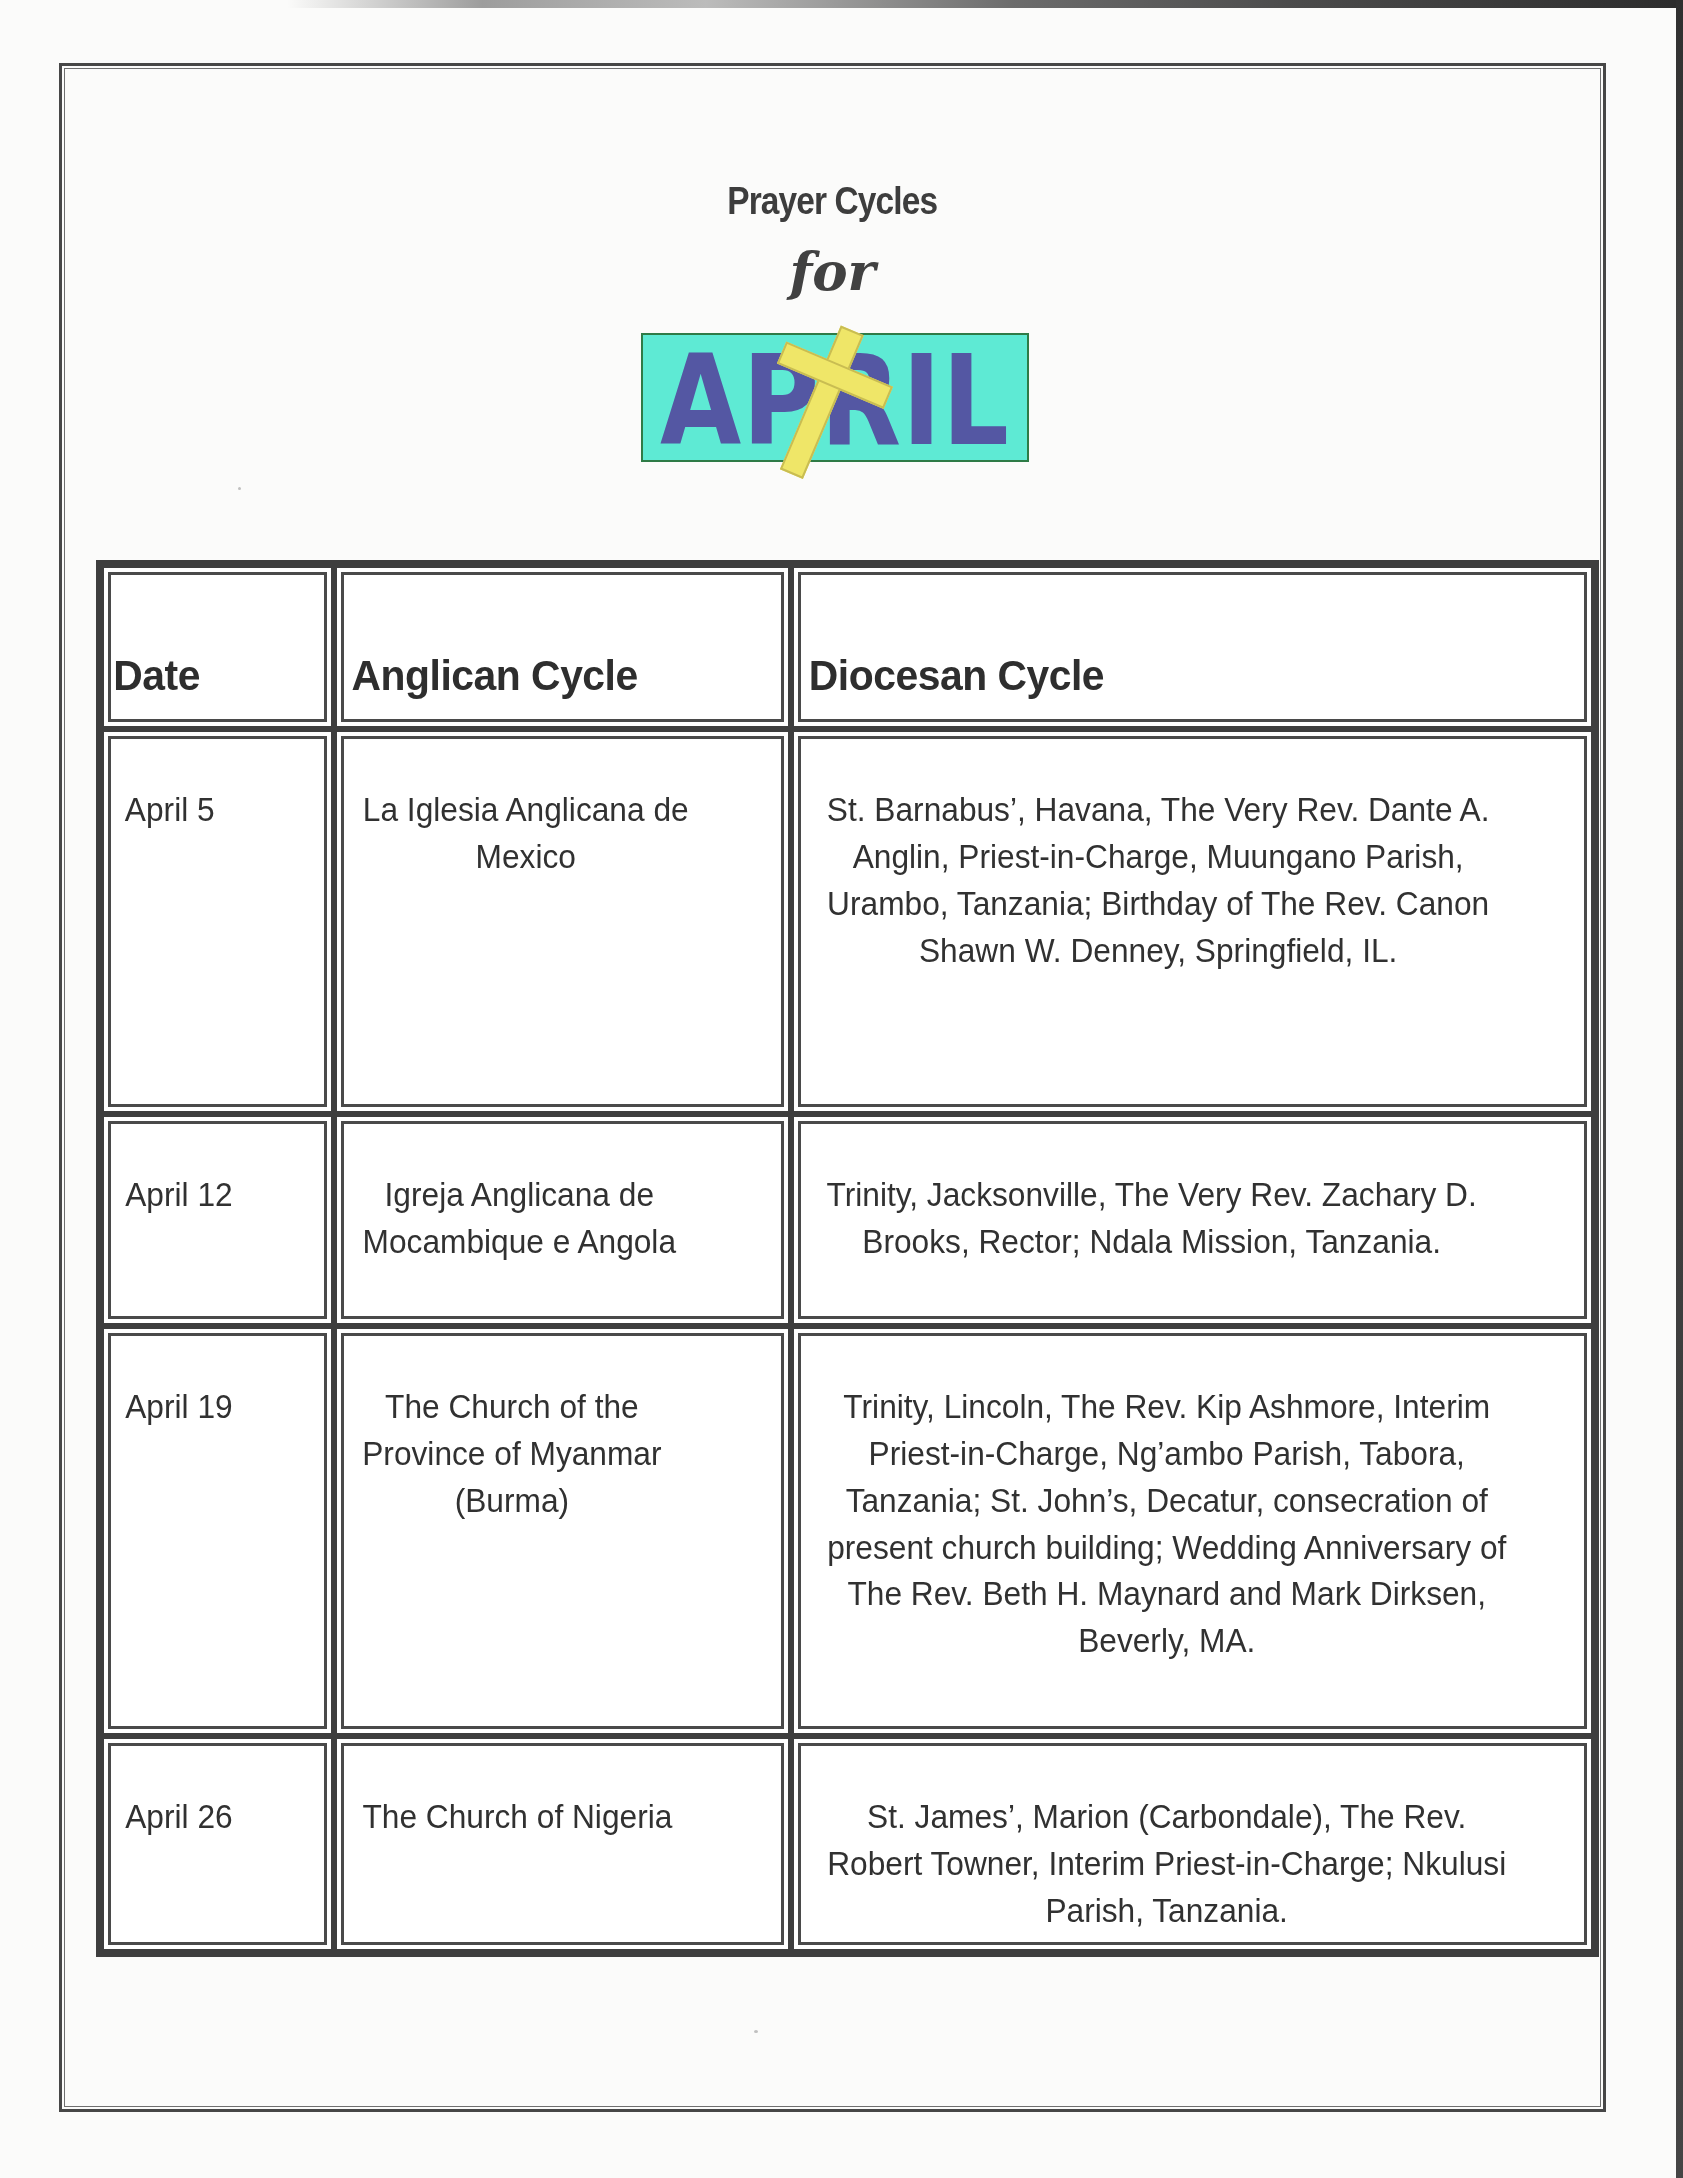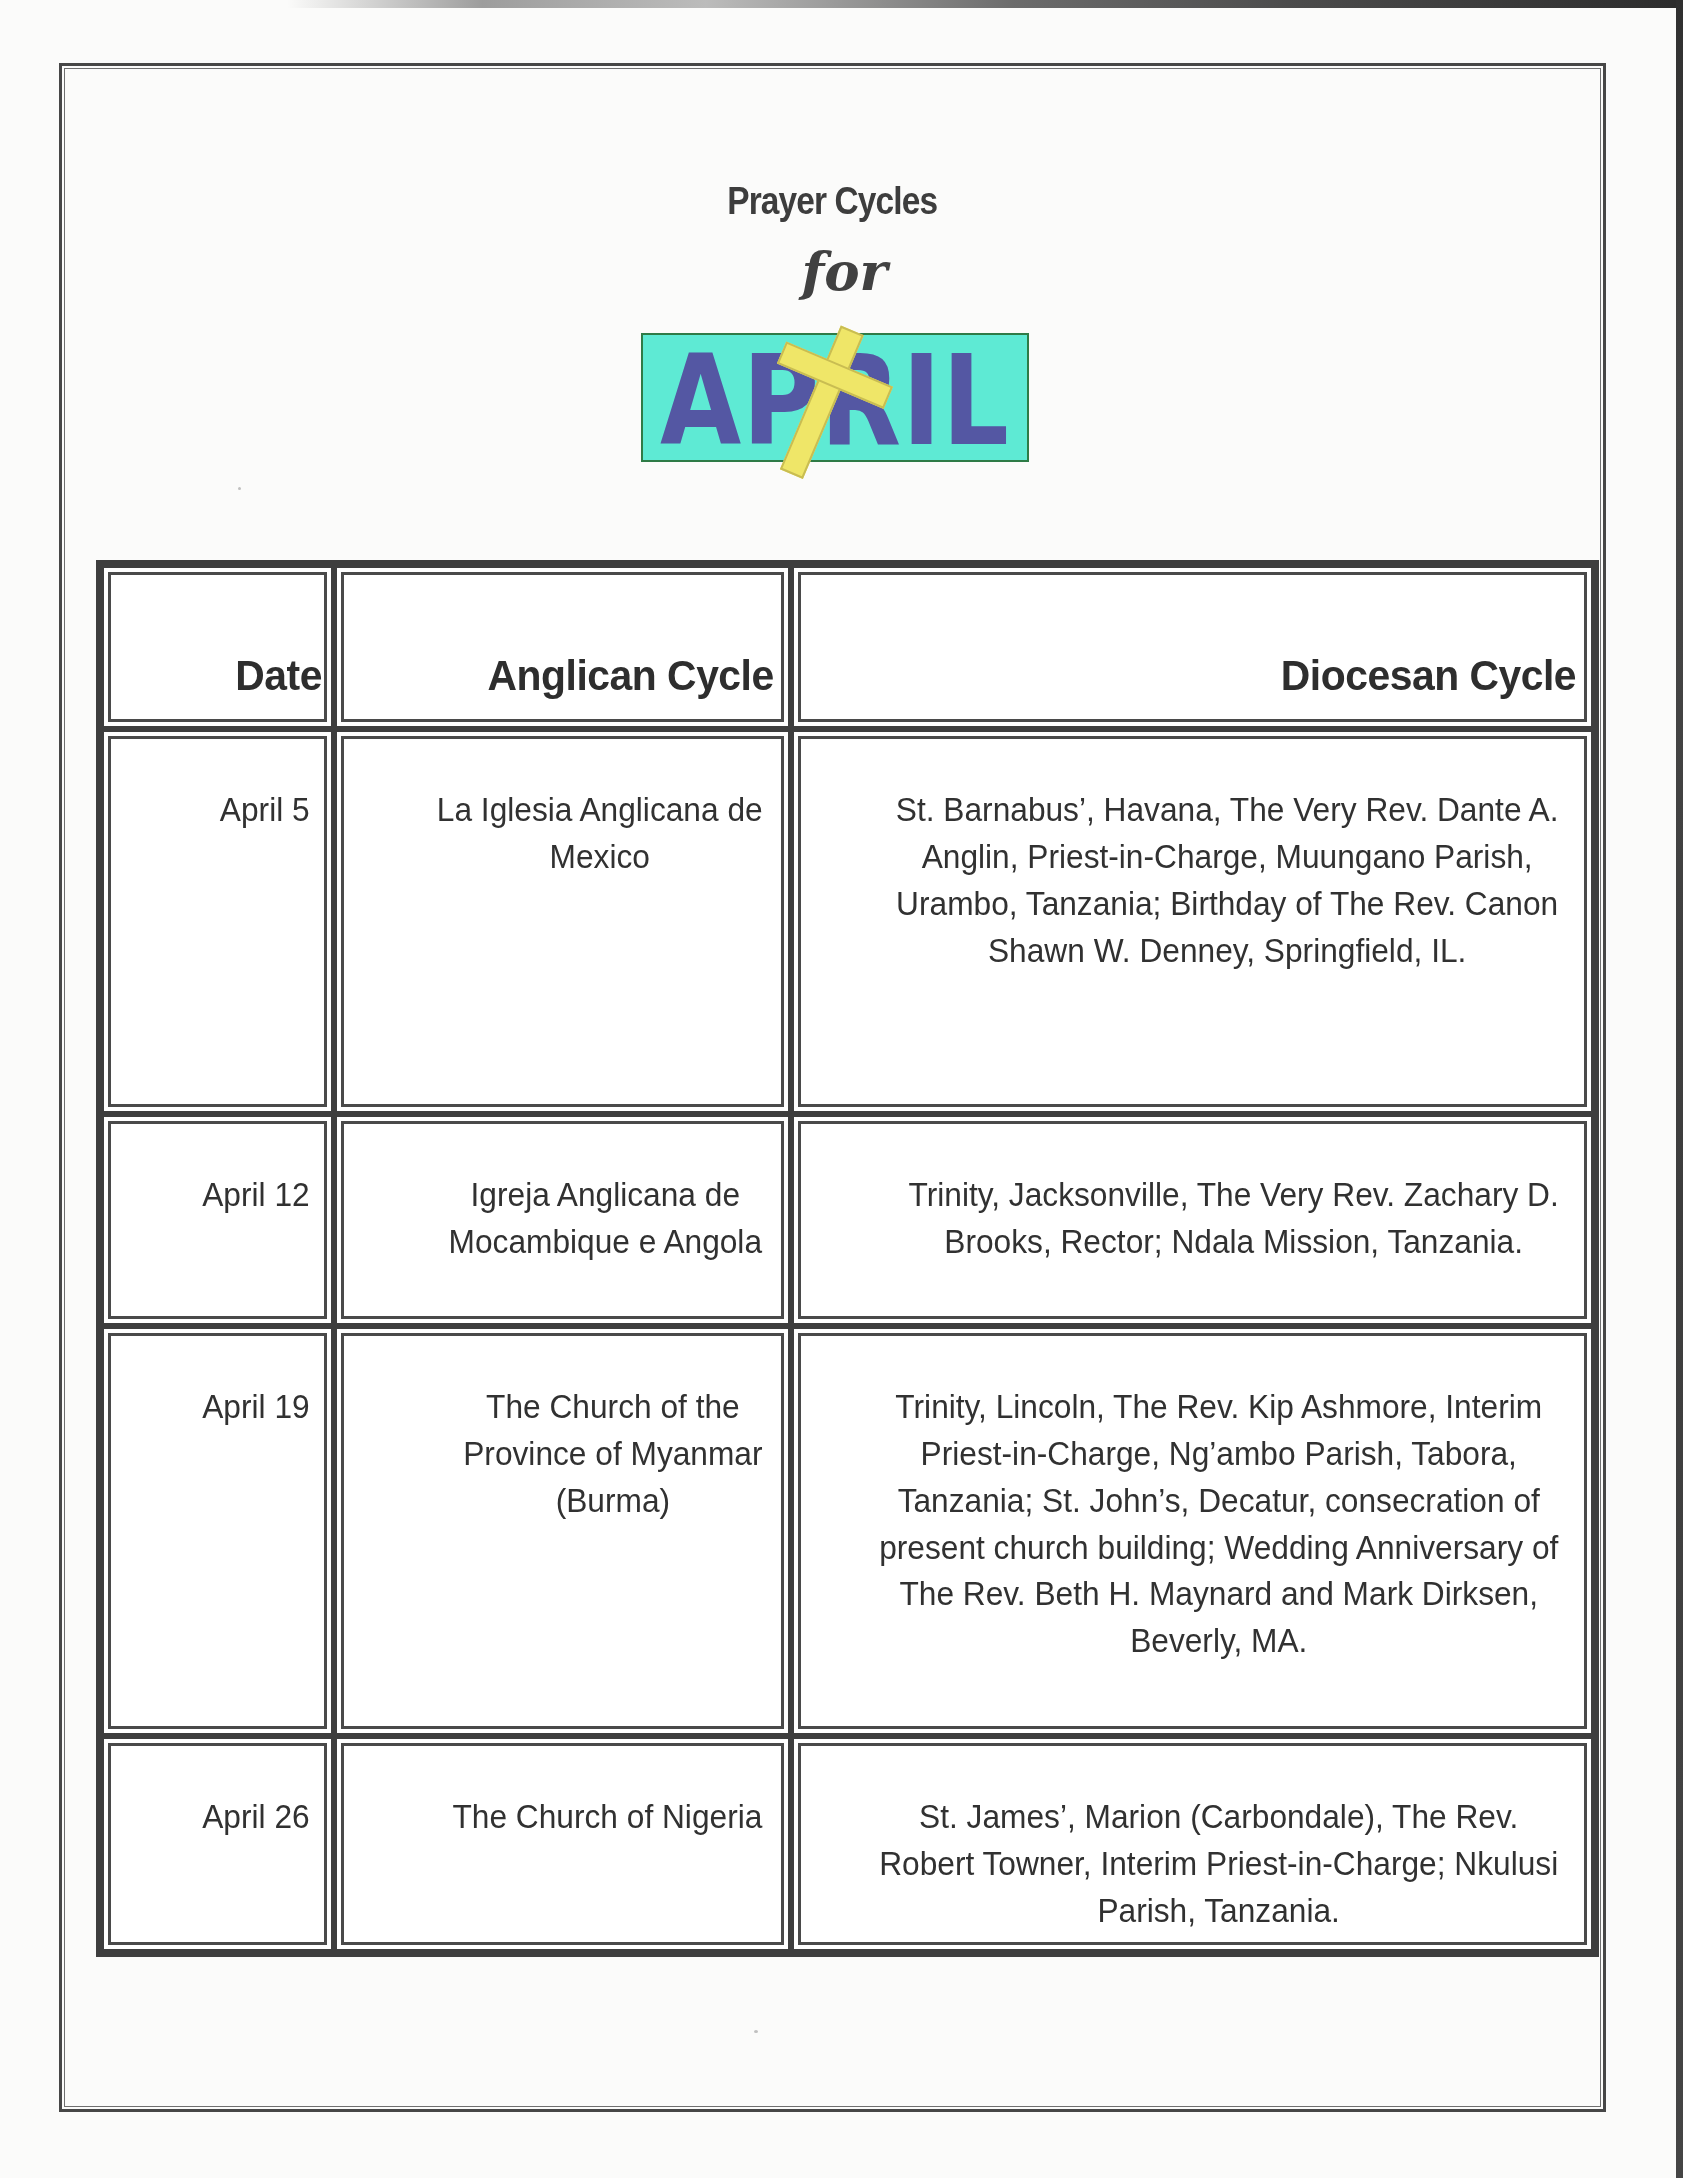--- a/index.html
+++ b/index.html
@@ -41,21 +41,21 @@
   
   .head-wrap{position:absolute;left:59px;top:0;width:1547px;text-align:center;}
   .doc-title{
     position:absolute;left:0;top:170px;width:100%;
     font-size:38px;font-weight:bold;line-height:1;color:#3d3d3d;
     letter-spacing:-1px;
     margin-top:12px;
   }
   .doc-title .squeeze{display:inline-block;transform:scaleX(.88);transform-origin:50% 0;}
   .doc-sub{
-    position:absolute;left:12px;top:245px;width:100%;
+    position:absolute;left:0;top:245px;width:100%;
     font-family:"DejaVu Serif", serif;font-style:italic;font-weight:bold;
     font-size:53px;line-height:1;color:#414141;
   }
 
   
   .logo-box{
     position:absolute;left:641px;top:333px;width:388px;height:129px;
     box-sizing:border-box;border:2px solid #2e7b46;background:#5eead4;
   }
   .logo-word{
@@ -90,21 +90,21 @@
   }
   table.cycles td{
     border:6px solid var(--line);
     padding:0;vertical-align:top;
   }
   table.cycles{border:8px solid var(--line);}
   .inner{
     box-sizing:border-box;
     margin:4px;
     border:3px solid var(--thin);
-    display:flex;flex-direction:column;align-items:flex-end;
+    display:flex;flex-direction:column;align-items:flex-start;
     background:#fff;
   }
   .hrow .inner{height:150px;justify-content:flex-end;padding-bottom:22px;}
   .r1 .inner{height:371px;}
   .r2 .inner{height:198px;}
   .r3 .inner{height:396px;}
   .r4 .inner{height:202px;}
   .r1 .inner,.r2 .inner,.r3 .inner,.r4 .inner{padding-top:48px;}
   .head-label{
     font-size:43px;font-weight:bold;color:#2e2e2e;letter-spacing:-0.5px;

